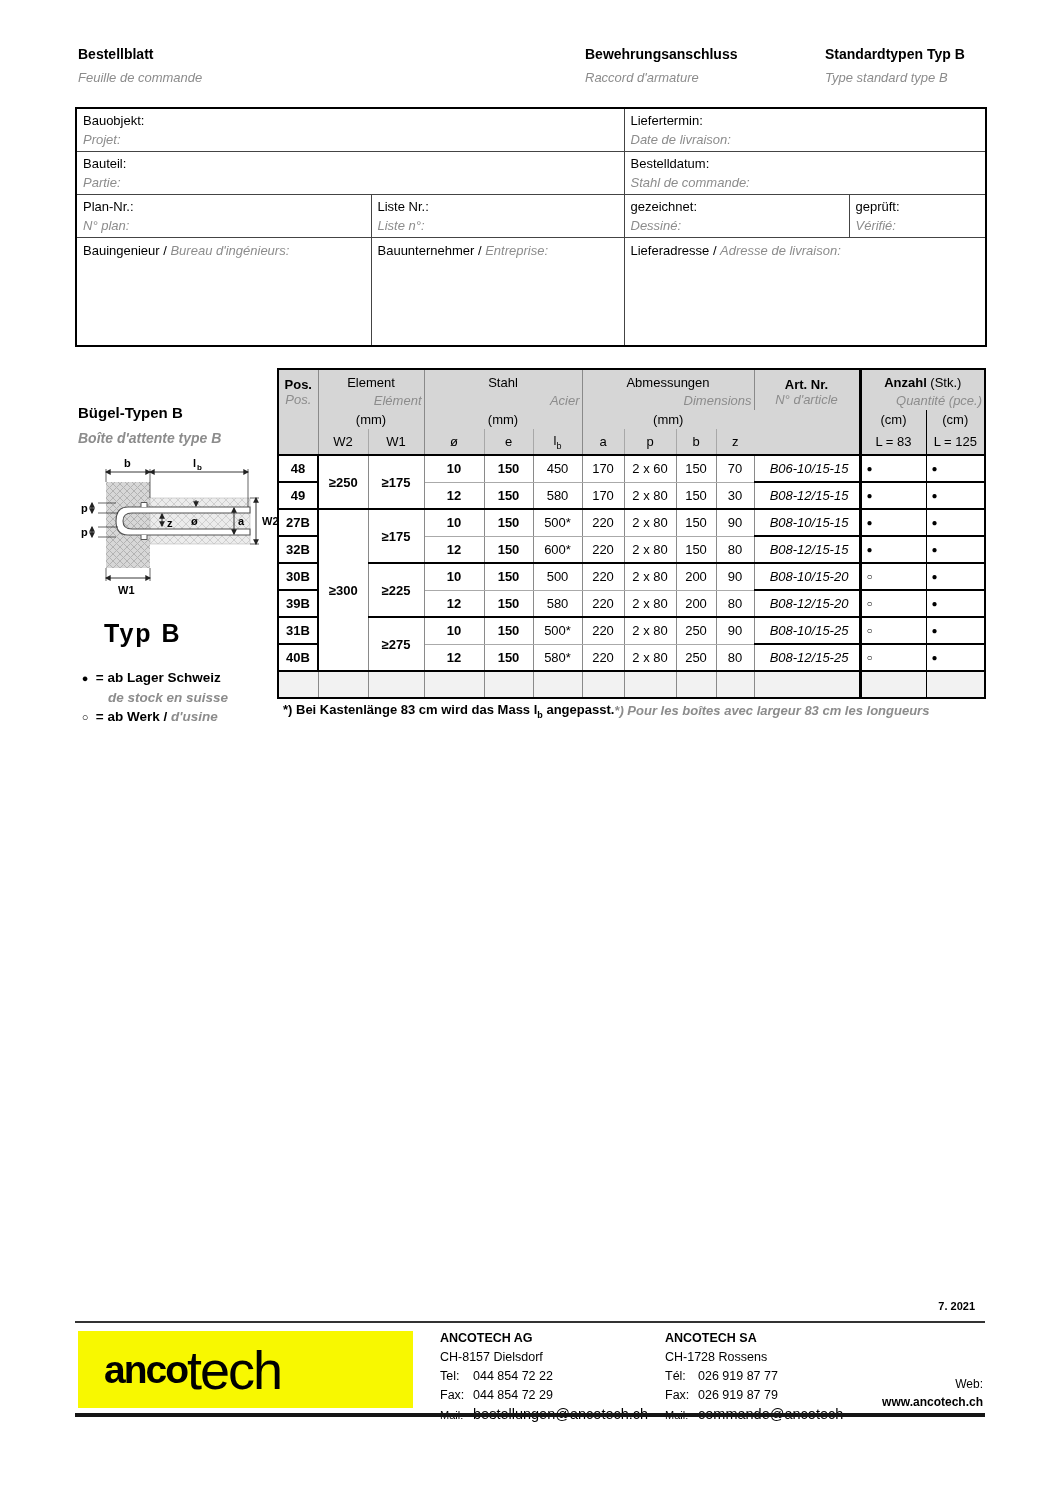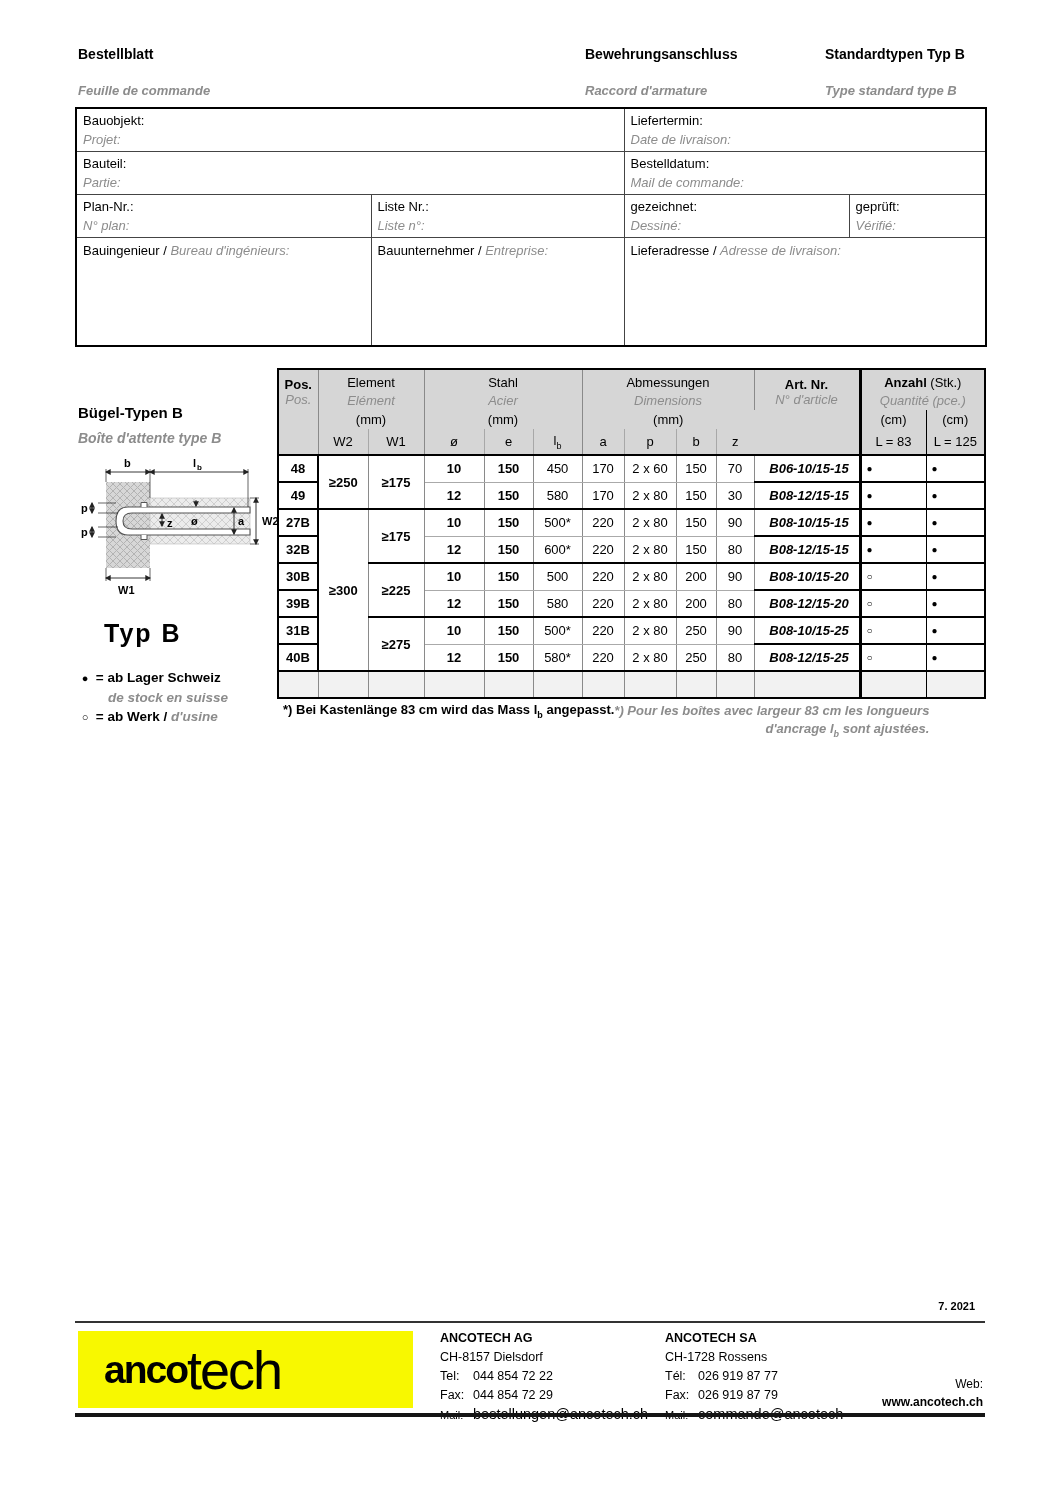--- a/index.html
+++ b/index.html
@@ -9,21 +9,21 @@
   }
   *{margin:0;padding:0;box-sizing:border-box;}
   html,body{background:#fff;}
   body{font-family:"Liberation Sans","DejaVu Sans",sans-serif;color:#000;}
   .page{position:relative;width:1058px;height:1497px;background:#fff;overflow:hidden;}
 
   
   .top-header{position:absolute;left:78px;top:44px;width:907px;height:62px;}
   .th-block{position:absolute;top:2px;}
   .t-de{font-size:14px;font-weight:700;}
-  .t-fr{font-size:13px;font-weight:700;font-style:italic;color:var(--muted-text);margin-top:21px;}
+  .t-fr{font-size:13px;font-weight:400;font-style:italic;color:var(--muted-text);margin-top:8px;}
   .th-doc{left:0;}
   .th-logo{left:238px;top:0;width:250px;text-align:center;}
   .logo-comax{font-size:46px;font-weight:700;letter-spacing:-2px;line-height:52px;}
   .logo-reg{font-size:19px;vertical-align:23px;letter-spacing:0;}
   .th-subject{left:507px;}
   .th-type{left:747px;}
 
   
   table{border-collapse:collapse;}
   .form-table{position:absolute;left:75px;top:107px;border:2px solid #000;table-layout:fixed;}
@@ -43,37 +43,37 @@
   .legend .fr-it{font-style:italic;color:var(--muted-text);}
   .legend .indent{margin-left:30px;}
   .dim-label{font:700 11px "Liberation Sans",sans-serif;fill:#000;}
   .dim-sub{font:700 8px "Liberation Sans",sans-serif;fill:#000;}
 
   
   .main-table{position:absolute;left:277px;top:368px;width:707px;border:2px solid #000;table-layout:fixed;}
   .main-table th,.main-table td{font-size:13px;text-align:center;overflow:hidden;white-space:nowrap;}
   .main-table thead th{background:var(--header-gray);font-weight:400;padding:0 2px;}
   .main-table thead .hr1 th{padding-top:4px;height:22px;}
-  .main-table thead .hr2 th{height:19px;}
+  .main-table thead .hr2 th{height:19px;text-align:right;}
   .main-table thead .hr3 th{height:19px;}
   .main-table thead .hr4 th{height:26px;border-bottom:2px solid #000;}
   .hb{font-weight:700;}
   .hfr{font-style:italic;color:var(--muted-text);font-weight:400;}
   .hunit{font-size:12px;}
   .gb{border-left:1px solid #8a8a8a;}
   .sb{border-left:1px solid #a8a8a8;}
   .gb-strong{border-left:3px solid #000;}
   .qdiv{border-left:1.5px solid #000;}
   .main-table tbody td{height:27px;border-right:1px solid #8a8a8a;border-bottom:1px solid #aaa;background:#fff;}
   .main-table tbody tr.pair-end td{border-bottom:2px solid #000;}
   .c-pos{border:2px solid #000 !important;font-weight:700;}
   .c-w{font-weight:700;}
   .c-b{font-weight:700;}
   .w-end{border-bottom:2px solid #000 !important;}
-  .c-art{border-top:2px solid #000 !important;border-bottom:2px solid #000 !important;font-weight:700;font-style:italic;text-align:center;padding-left:5px;margin-left:6px;}
+  .c-art{border-top:2px solid #000 !important;border-bottom:2px solid #000 !important;font-weight:400;font-style:italic;text-align:center;padding-left:5px;margin-left:6px;}
   .c-q{border-bottom:2px solid #000 !important;text-align:left !important;padding-left:5px;}
   .c-q .sym{font-size:10px;vertical-align:1px;}
   .c-q83{border-left:3px solid #000 !important;border-right:1.5px solid #000 !important;}
   .empty-row td{height:23px;background:#f2f2f2 !important;border-bottom:none;}
 
   
   .footnotes{position:absolute;left:283px;top:702px;width:707px;display:flex;justify-content:flex-start;}
   .fn-de{font-size:13px;font-weight:700;}
   .fn-fr{font-size:13px;font-weight:600;font-style:italic;color:var(--muted-text);text-align:right;line-height:18px;}
   sub{font-size:9px;}
@@ -134,21 +134,21 @@
         <div class="fr">Date de livraison:</div>
       </td>
     </tr>
     <tr style="height:40px">
       <td colspan="2">
         <div class="de">Bauteil:</div>
         <div class="fr">Partie:</div>
       </td>
       <td colspan="2">
         <div class="de">Bestelldatum:</div>
-        <div class="fr">Mail de commande:</div>
+        <div class="fr">Stahl de commande:</div>
       </td>
     </tr>
     <tr style="height:37px">
       <td>
         <div class="de">Plan-Nr.:</div>
         <div class="fr">N° plan:</div>
       </td>
       <td>
         <div class="de">Liste Nr.:</div>
         <div class="fr">Liste n°:</div>
@@ -447,21 +447,20 @@
       </tr>
     </tbody>
   </table>
 
   <div class="footnotes">
     <div class="fn-de">
       <span>*) Bei Kastenlänge 83 cm wird das Mass l</span><sub>b</sub><span> angepasst.</span>
     </div>
     <div class="fn-fr">
       <div>*) Pour les boîtes avec largeur 83 cm les longueurs</div>
-      <div><span>d'ancrage l</span><sub>b</sub><span> sont ajustées.</span></div>
     </div>
   </div>
 
   <div class="f-date">7. 2021</div>
   <div class="rule-thin"></div>
 
   <div class="logo-box">
     <span class="logo-anco">anco</span>
       <span class="logo-tech">tech</span>
   </div>

